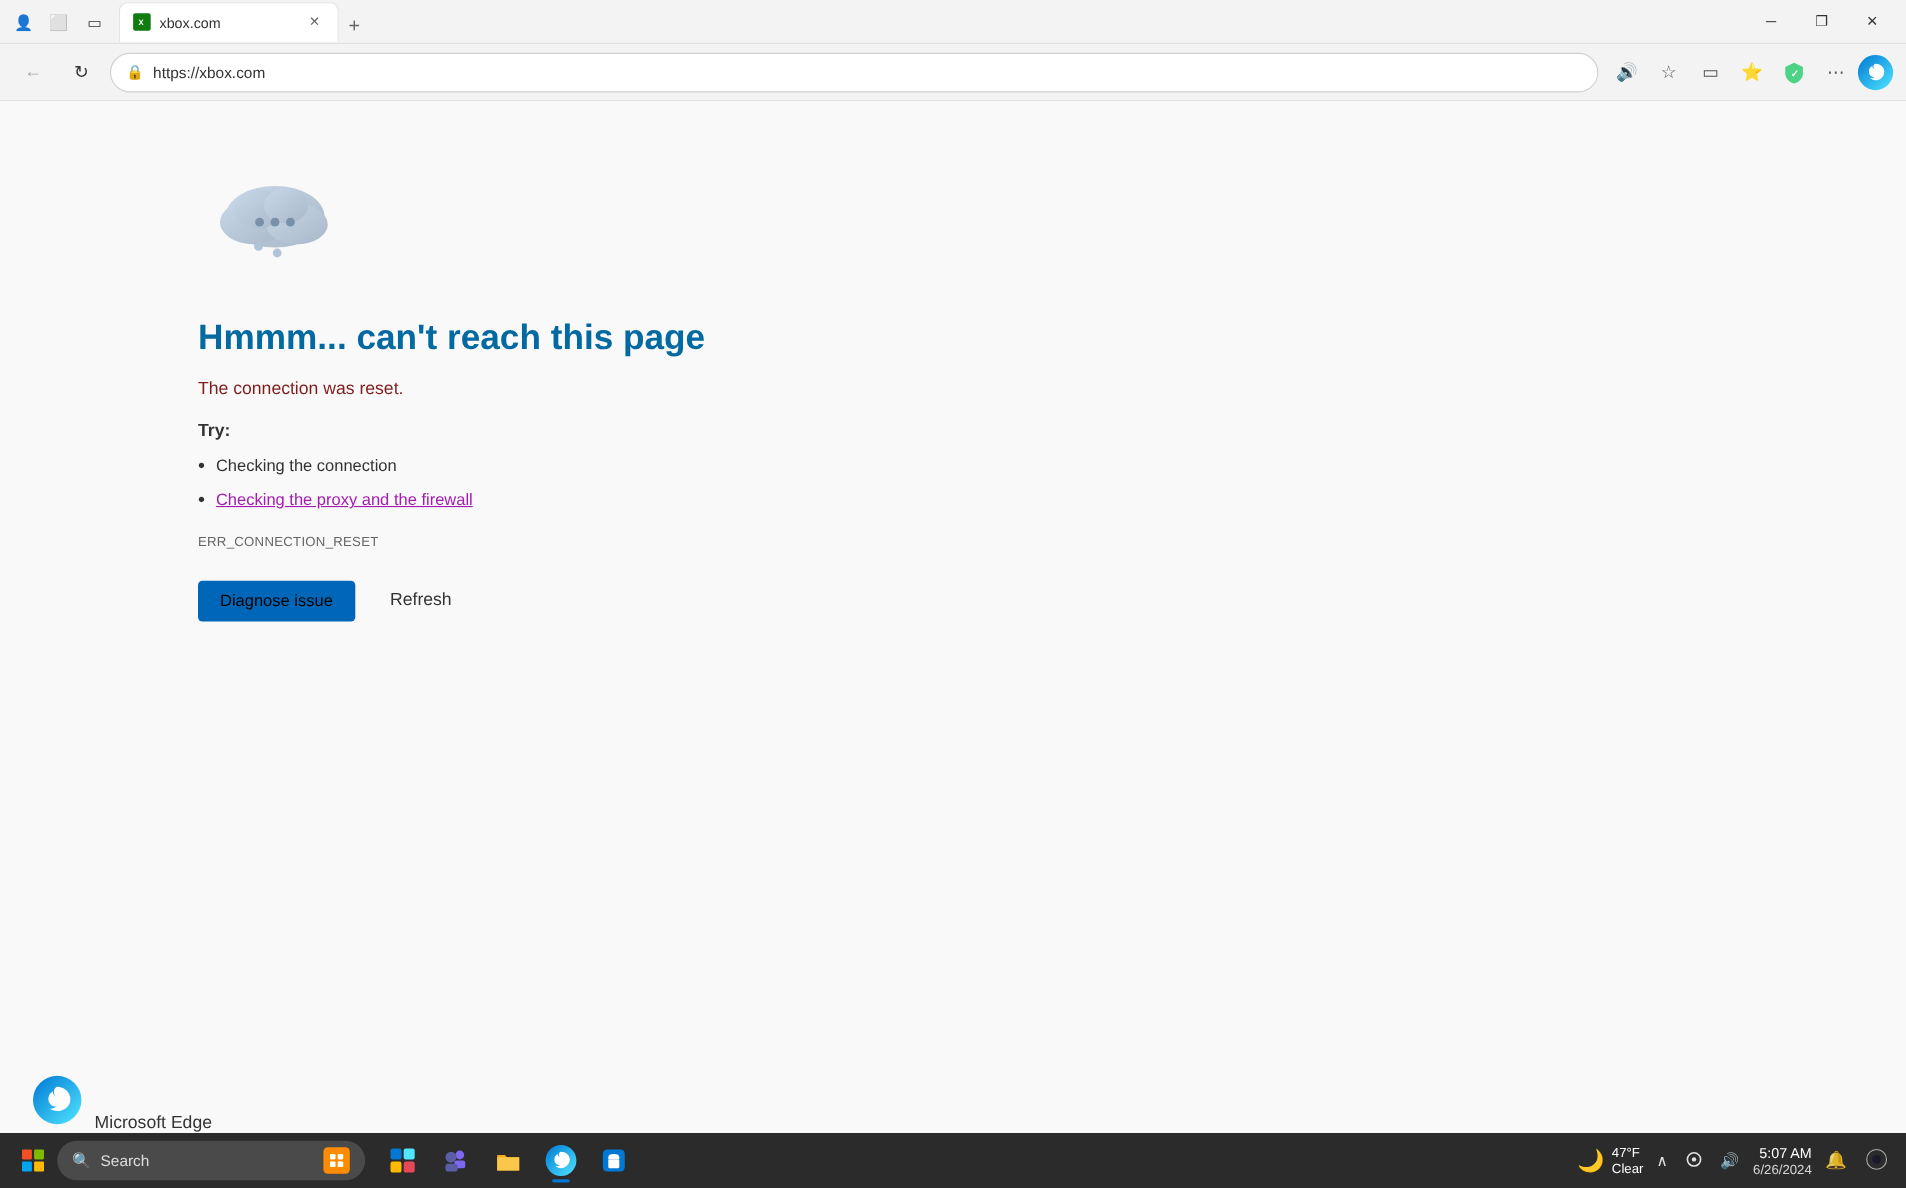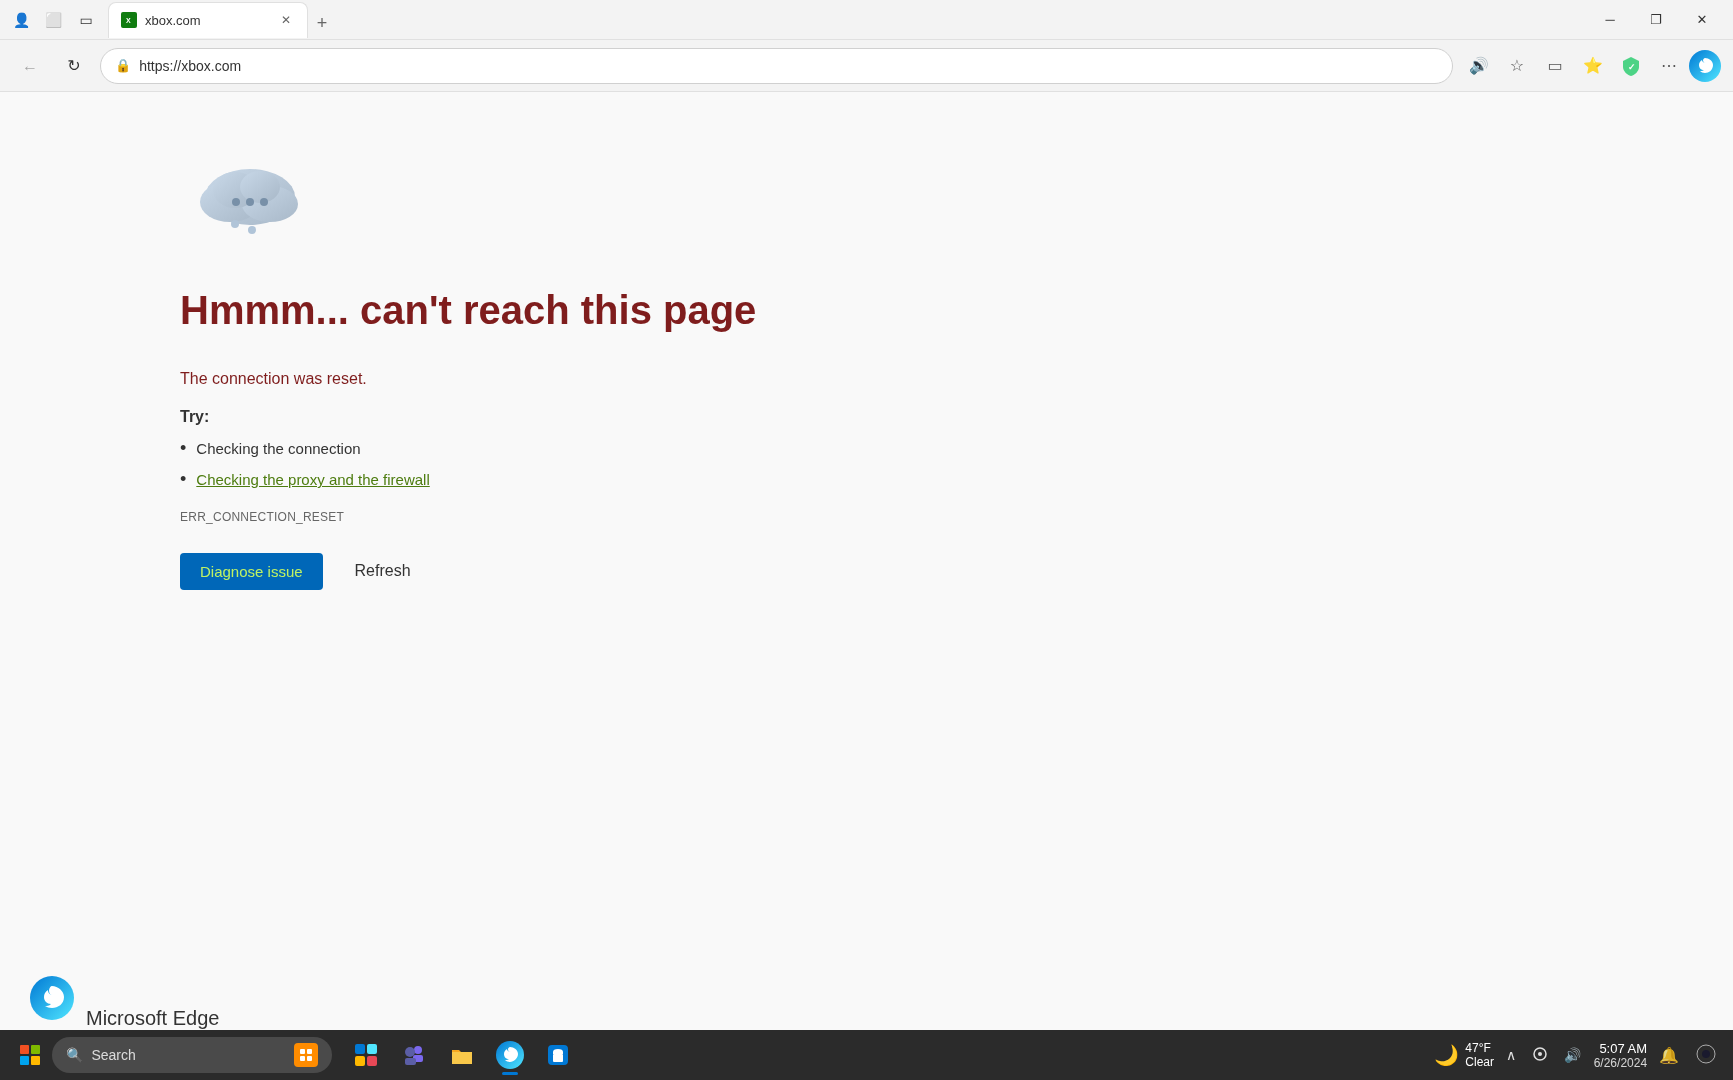--- a/index.html
+++ b/index.html
@@ -140,24 +140,24 @@
       overflow: hidden;
     }
     .error-page {
       max-width: 700px;
     }
     .cloud-icon {
       width: 140px; height: 100px;
       margin-bottom: 30px;
     }
     .error-title {
-      font-size: 40px;
+      font-size: 32px;
       font-weight: 600;
-      color: #7f1d1d;
-      margin-bottom: 36px;
+      color: #0369a1;
+      margin-bottom: 20px;
       line-height: 1.2;
     }
     .error-subtitle {
       font-size: 16px;
       color: #7f1d1d;
       margin-bottom: 20px;
     }
     .try-label {
       font-size: 16px;
       font-weight: 600;
@@ -173,36 +173,36 @@
       color: #333;
       margin-bottom: 10px;
       display: flex; align-items: center; gap: 10px;
     }
     .try-list li::before {
       content: '•';
       font-size: 18px;
       color: #333;
     }
     .try-list li a {
-      color: #4d7c0f;
+      color: #a21caf;
       text-decoration: underline;
       cursor: pointer;
     }
     .error-code {
       font-size: 12px;
       color: #666;
       margin-bottom: 28px;
       letter-spacing: 0.02em;
     }
     .button-row {
       display: flex; gap: 16px; align-items: center;
     }
     .btn-diagnose {
       background: #0067b8;
-      color: #bef264;
+      color: #000000;
       border: none;
       padding: 10px 20px;
       border-radius: 4px;
       font-size: 15px;
       cursor: pointer;
       font-family: 'Segoe UI', Arial, sans-serif;
     }
     .btn-refresh {
       background: transparent;
       color: #333;
@@ -223,21 +223,21 @@
     }
     .edge-promo-icon {
       width: 44px; height: 44px;
       background: linear-gradient(135deg, #0078d4 0%, #50e6ff 100%);
       border-radius: 50%;
       display: flex; align-items: center; justify-content: center;
       font-size: 24px;
       color: white;
     }
     .edge-promo-text {
-      font-size: 20px; color: #333; margin-top: 42px;
+      font-size: 16px; color: #333; margin-top: 42px;
     }
 
     
     .taskbar {
       position: absolute;
       bottom: 0; left: 0; right: 0;
       height: 50px;
       background: rgba(32, 32, 32, 0.95);
       display: flex; align-items: center;
       padding: 0 12px;

